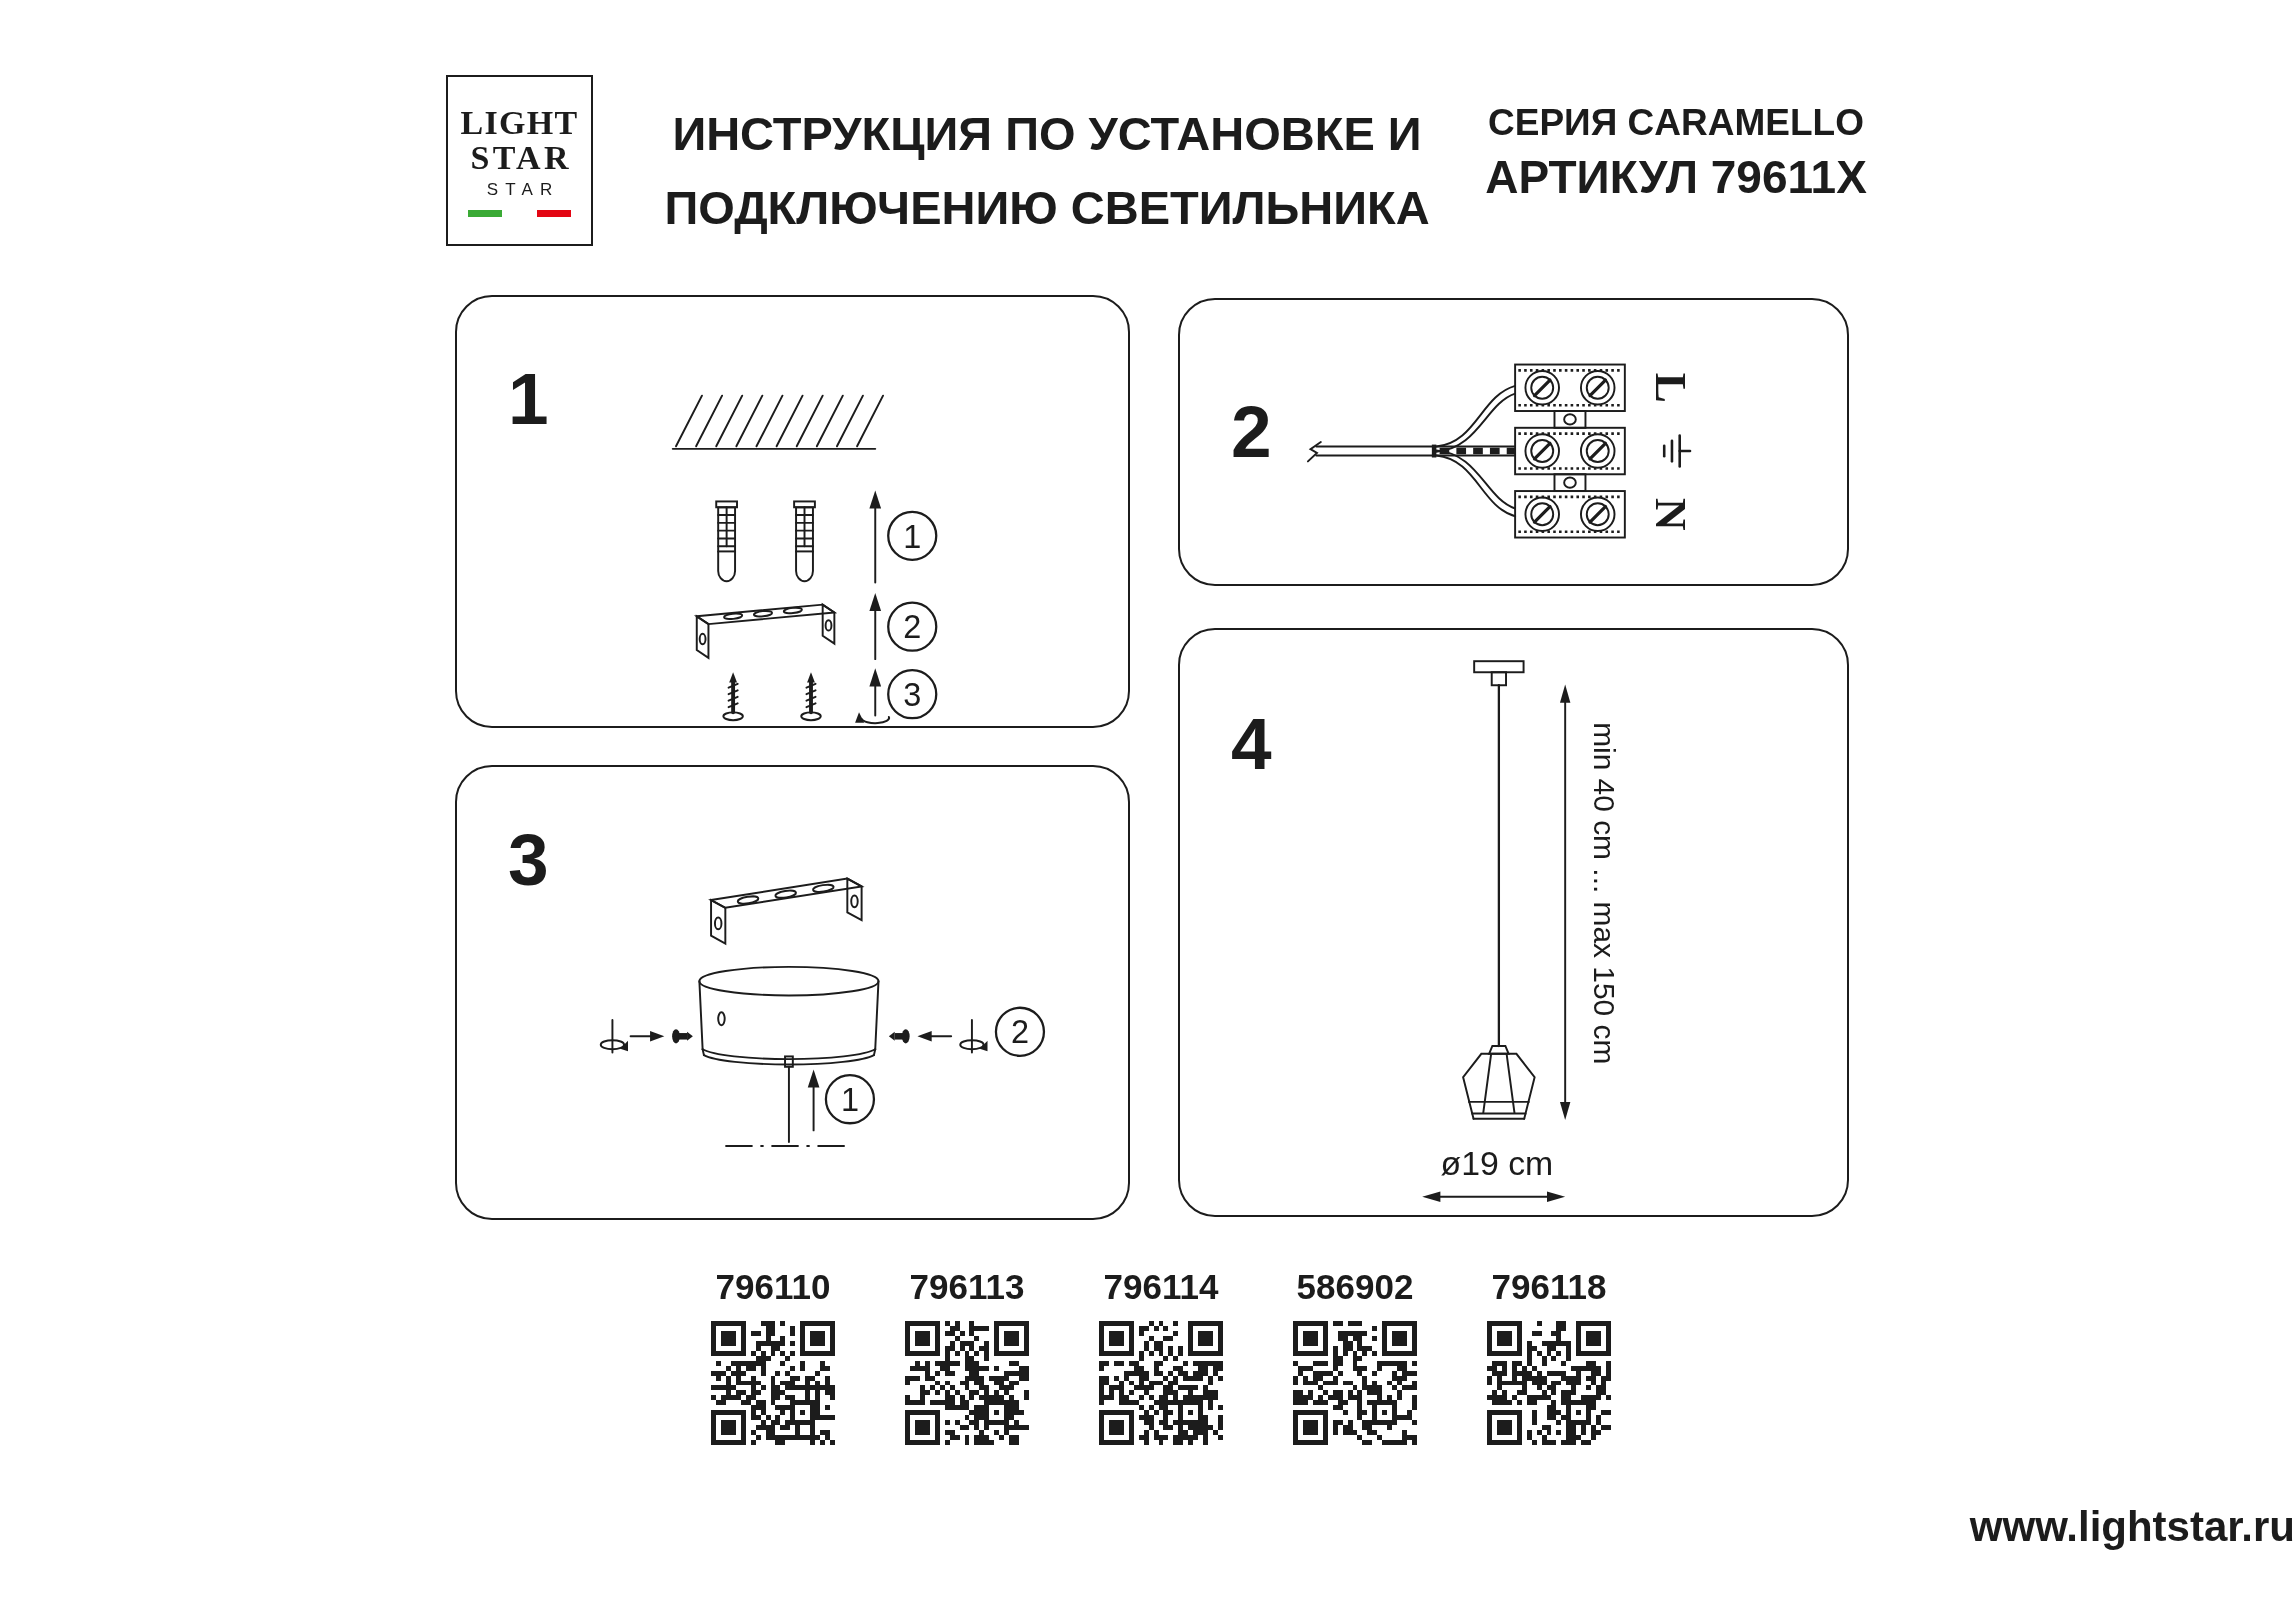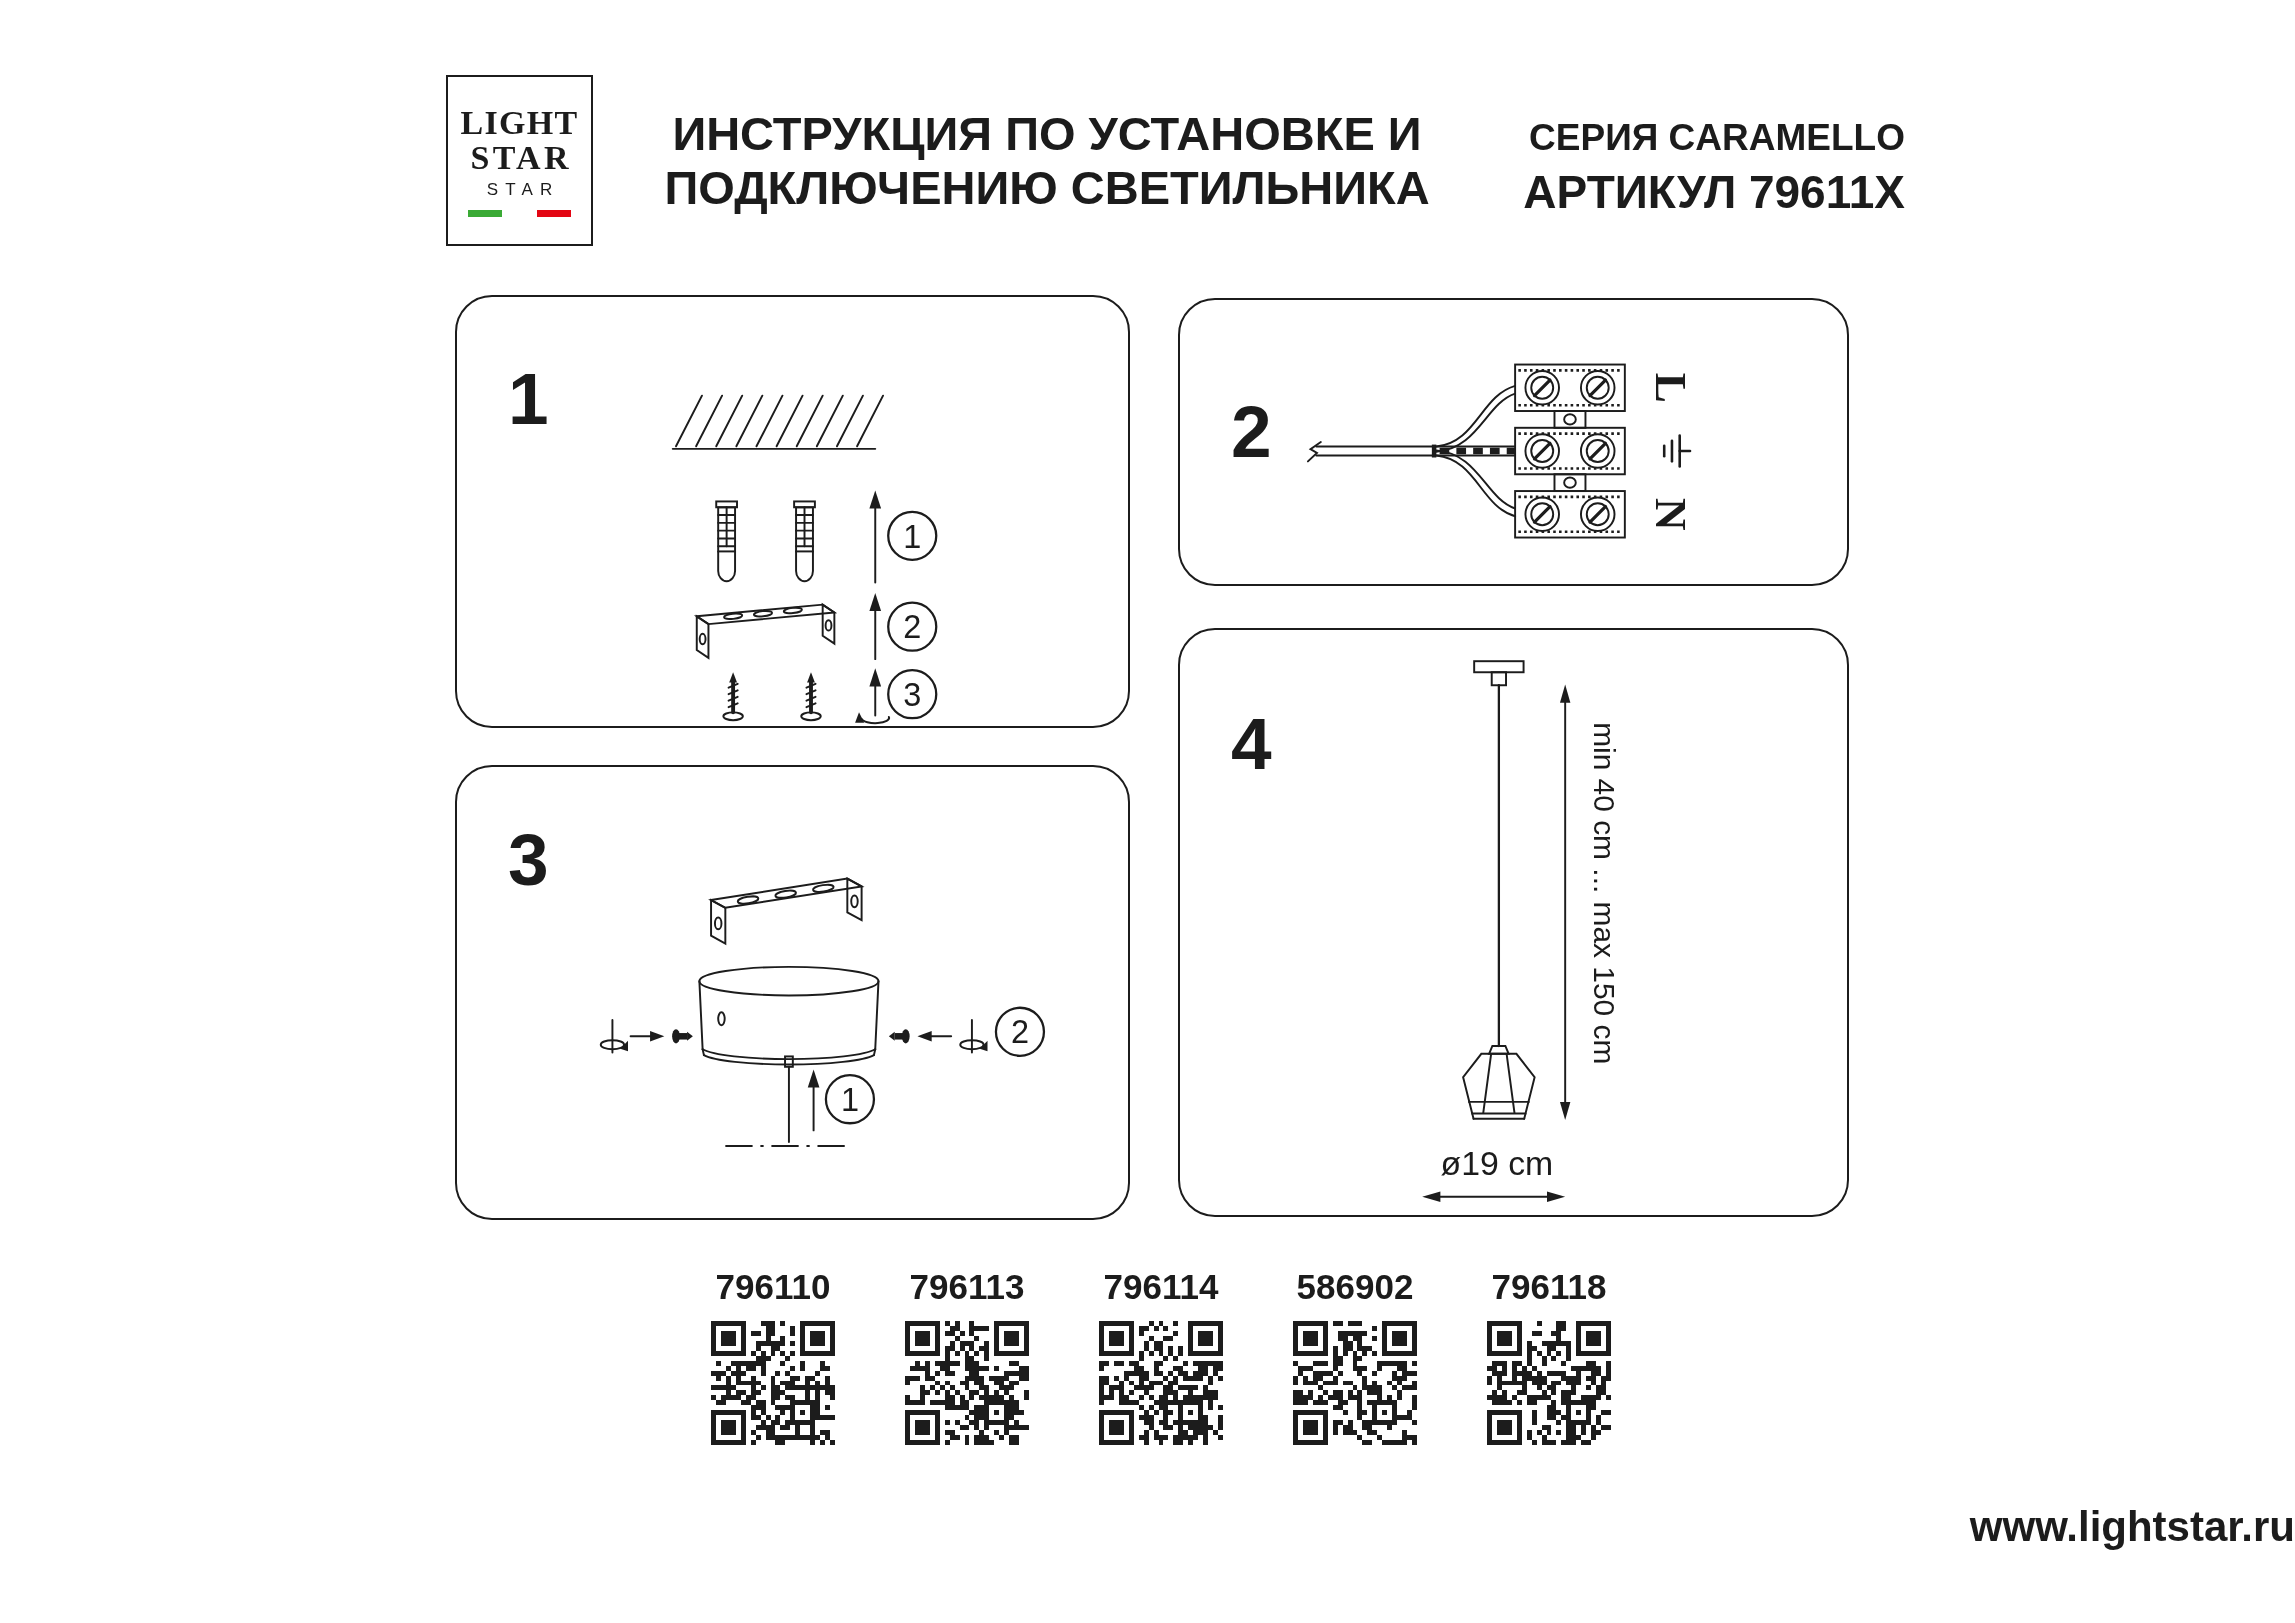--- a/index.html
+++ b/index.html
@@ -14,23 +14,23 @@
   .logo-star{font-family:"Liberation Serif",serif;font-weight:bold;font-size:34px;line-height:1;letter-spacing:3.3px;margin-top:1.3px;text-indent:3.3px;}
   .logo-group{font-size:17px;letter-spacing:7.2px;text-indent:7.2px;margin-top:5.2px;font-weight:400;}
   .logo-flag{display:flex;margin-top:9.2px;width:103px;height:7.2px;}
   .logo-flag div{flex:1;}
   .flag-green{background:#3aaa35;}
   .flag-white{background:#ffffff;}
   .flag-red{background:#e30613;}
 
   .main-title{position:absolute;left:556px;top:110px;width:982px;text-align:center;
               font-weight:bold;font-size:47px;line-height:1.0;}
-  .main-title .line2{margin-top:7px;}
-
-  .series-block{position:absolute;left:1447px;top:119px;width:458px;text-align:right;}
+  .main-title .line2{margin-top:27px;}
+
+  .series-block{position:absolute;left:1447px;top:104px;width:458px;text-align:center;}
   .series-line{font-weight:bold;font-size:37px;line-height:1;}
   .article-line{font-weight:bold;font-size:46px;line-height:1;margin-top:13px;}
 
   
   .panel{position:absolute;border:2.6px solid #1c1c1c;border-radius:37px;box-sizing:border-box;background:#fff;}
   .panel-num{position:absolute;left:51px;font-size:73px;font-weight:bold;line-height:1;}
   .panel svg.draw{position:absolute;left:0;top:0;width:100%;height:100%;}
 
   .badge-text{font-size:50px;font-family:"Liberation Sans",sans-serif;fill:#1c1c1c;}
   .term-label{font-family:"Liberation Serif",serif;font-weight:bold;font-size:70px;fill:#1c1c1c;}

